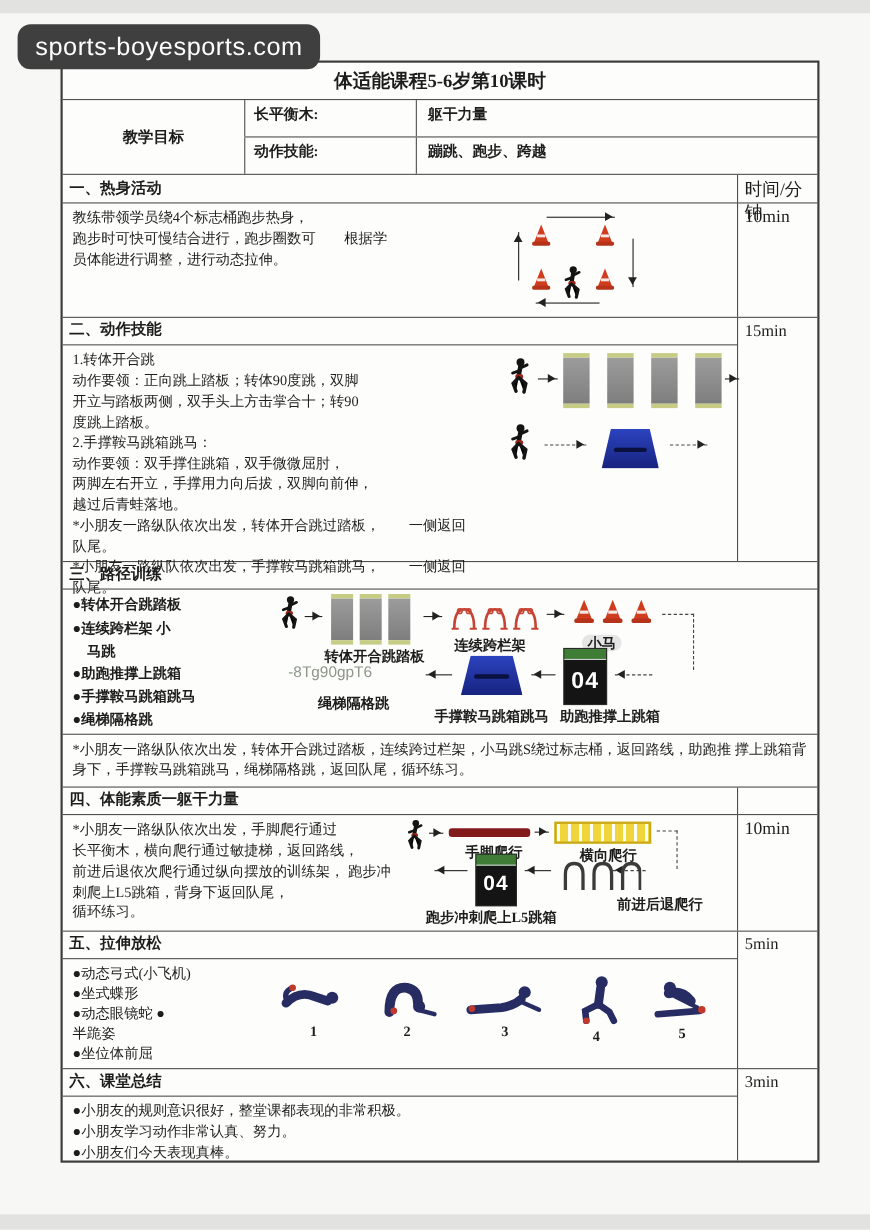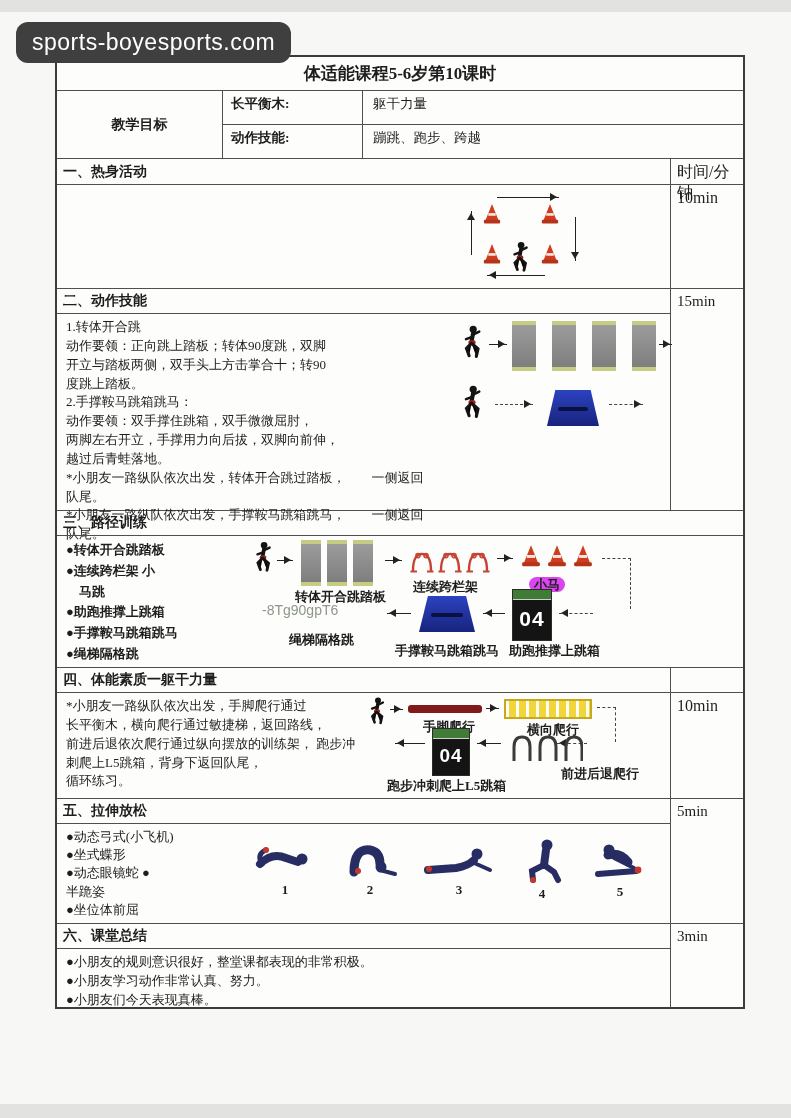--- a/index.html
+++ b/index.html
@@ -19,21 +19,21 @@
   .row{display:flex;box-sizing:border-box;}
   .bt{border-top:1px solid #4f4f4f;}
 
   .title-row{height:33px;align-items:center;justify-content:center;font-weight:bold;font-size:17px;}
 
   .obj-row{height:68px;}
   .obj-label{width:165px;display:flex;align-items:center;justify-content:center;font-weight:bold;font-size:14px;box-sizing:border-box;}
   .obj-right{flex:1;display:flex;flex-direction:column;}
   .obj-line{flex:1;display:flex;box-sizing:border-box;}
   .obj-key{width:140px;box-sizing:border-box;border-left:1px solid #4f4f4f;padding:4px 8px;font-weight:bold;font-size:13.5px;}
-  .obj-val{flex:1;box-sizing:border-box;border-left:1px solid #4f4f4f;padding:4px 10px;font-weight:normal;font-size:13.5px;}
+  .obj-val{flex:1;box-sizing:border-box;border-left:1px solid #4f4f4f;padding:4px 10px;font-weight:bold;font-size:13.5px;margin-left:16px;}
 
   .sec-main{flex:1;display:flex;flex-direction:column;min-width:0;}
   .sec-header{height:24px;line-height:24px;padding-left:6px;font-weight:bold;font-size:14px;box-sizing:border-box;}
   .sec-header.h25{height:25px;line-height:25px;}
   .sec-body{border-top:1px solid #4f4f4f;position:relative;box-sizing:border-box;font-size:13px;line-height:1.45;}
   .time-cell{width:73px;box-sizing:border-box;border-left:1px solid #4f4f4f;padding:4px 6px;font-size:15px;}
   .time-col{width:73px;box-sizing:border-box;border-left:1px solid #4f4f4f;display:flex;flex-direction:column;font-size:16px;}
   .t-top{height:25px;box-sizing:border-box;padding:3px 6px;}
   .t-top.h24{height:24px;}
   .t-bot{flex:1;border-top:1px solid #4f4f4f;padding:4px 6px;box-sizing:border-box;}
@@ -57,21 +57,21 @@
   
   .board{position:absolute;background:linear-gradient(180deg,#9c9c9c,#7e7e7e);border-top:4px solid #c6cc84;border-bottom:4px solid #c6cc84;box-sizing:border-box;}
   .vault{position:absolute;clip-path:polygon(16% 0,84% 0,100% 100%,0 100%);background:linear-gradient(#2c43c0,#17237e);}
   .vault::after{content:'';position:absolute;left:22%;right:22%;top:46%;height:4px;background:#0a1040;border-radius:2px;}
   .jumpbox{position:absolute;background:#141414;display:flex;flex-direction:column;box-shadow:0 0 0 1px #2a2a2a;}
   .jumpbox .jb-top{height:9px;background:#3f7d37;border-bottom:1px solid #cfcfcf;}
   .jumpbox .jb-num{flex:1;color:#fff;font-weight:bold;font-size:21px;text-align:center;font-family:"Liberation Sans","DejaVu Sans",sans-serif;line-height:38px;letter-spacing:1px;}
   .beam{position:absolute;background:#82191b;border-radius:3px;}
   .ladder{position:absolute;background:#f1d63b;border:2px solid #c9a81d;box-sizing:border-box;
           background-image:repeating-linear-gradient(90deg,rgba(255,255,255,.95) 0 3px,transparent 3px 10px);}
-  .hl{background:#d946ef;border-radius:9px;padding:0 5px;}
+  .hl{background:#e5e5e5;border-radius:9px;padding:0 5px;}
   .abs{position:absolute;}
   .pose-num{font-weight:bold;font-size:13px;text-align:center;margin-top:1px;}
   .pose-wrap{position:absolute;display:flex;justify-content:space-between;}
   .pose{display:flex;flex-direction:column;align-items:center;}
 </style>
 </head>
 <body>
 
 <svg width="0" height="0" style="position:absolute">
   <defs>
@@ -117,20 +117,23 @@
           <div class="obj-key">动作技能:</div>
           <div class="obj-val">蹦跳、跑步、跨越</div>
         </div>
       </div>
     </div>
 
     <div class="row bt">
       <div class="sec-main">
         <div class="sec-header h25">一、热身活动</div>
         <div class="sec-body" style="height:104px;">
+          <div class="body-text pre" style="width:370px;">教练带领学员绕4个标志桶跑步热身，
+跑步时可快可慢结合进行，跑步圈数可　　根据学
+员体能进行调整，进行动态拉伸。</div>
           <div class="abs" style="left:368px;top:2px;width:230px;height:100px;">
             <div class="sa" style="left:72px;top:10px;width:62px;"></div>
             <div class="va up" style="left:46px;top:24px;height:44px;"></div>
             <div class="va down" style="left:150px;top:30px;height:44px;"></div>
             <svg class="abs" style="left:56px;top:16px;" width="22" height="22">
                 <use href="#sym-cone"></use>
               </svg>
             <svg class="abs" style="left:114px;top:16px;" width="22" height="22">
                 <use href="#sym-cone"></use>
               </svg>
@@ -235,20 +238,23 @@
           <div class="sa left" style="left:330px;top:77px;width:24px;"></div>
           <div class="vault" style="left:362px;top:60px;width:56px;height:36px;"></div>
           <div class="sa left" style="left:426px;top:77px;width:22px;"></div>
           <div class="jumpbox" style="left:456px;top:54px;width:38px;height:50px;">
             <div class="jb-top"></div>
             <div class="jb-num">04</div>
           </div>
           <div class="da left" style="left:502px;top:77px;width:34px;"></div>
           <div class="dlabel" style="left:338px;top:106px;">手撑鞍马跳箱跳马</div>
           <div class="dlabel" style="left:452px;top:106px;">助跑推撑上跳箱</div>
+        </div>
+        <div class="sec-body" style="height:48px;">
+          <div class="body-text pre">*小朋友一路纵队依次出发，转体开合跳过踏板，连续跨过栏架，小马跳S绕过标志桶，返回路线，助跑推 撑上跳箱背身下，手撑鞍马跳箱跳马，绳梯隔格跳，返回队尾，循环练习。</div>
         </div>
       </div>
     </div>
 
     <div class="row bt">
       <div class="sec-main">
         <div class="sec-header">四、体能素质一躯干力量</div>
         <div class="sec-body" style="height:106px;">
           <div class="body-text pre" style="width:315px;">*小朋友一路纵队依次出发，手脚爬行通过
 长平衡木，横向爬行通过敏捷梯，返回路线，

